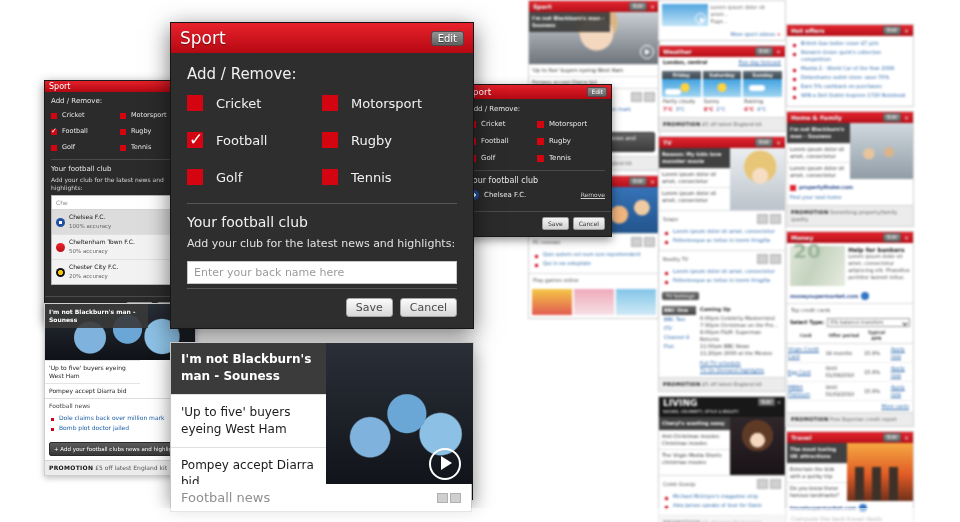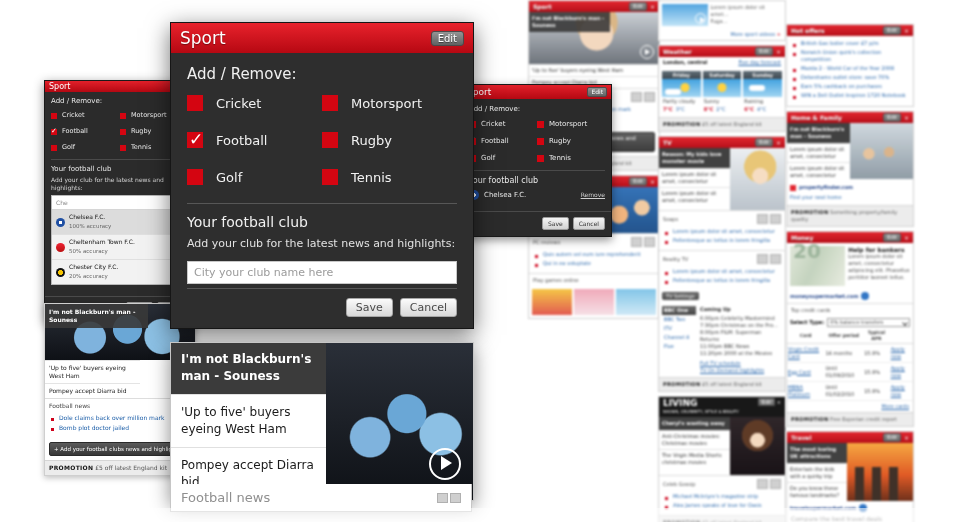--- a/index.html
+++ b/index.html
@@ -816,21 +816,21 @@
         <span class="d-lbl">Golf</span>
       </label>
       <label class="d-chk">
         <span class="d-box"></span>
         <span class="d-lbl">Tennis</span>
       </label>
     </div>
     <div class="d-rule"></div>
     <div class="d-h3">Your football club</div>
     <div class="d-note">Add your club for the latest news and highlights:</div>
-    <div class="d-input">City your club name here</div>
+    <div class="d-input">Enter your back name here</div>
   </div>
   <div class="d-foot">
     <span class="d-btn">Save</span>
     <span class="d-btn">Cancel</span>
   </div>
 </div>
 
 <div id="news-fg">
   <div class="row">
     <div class="col-txt">

